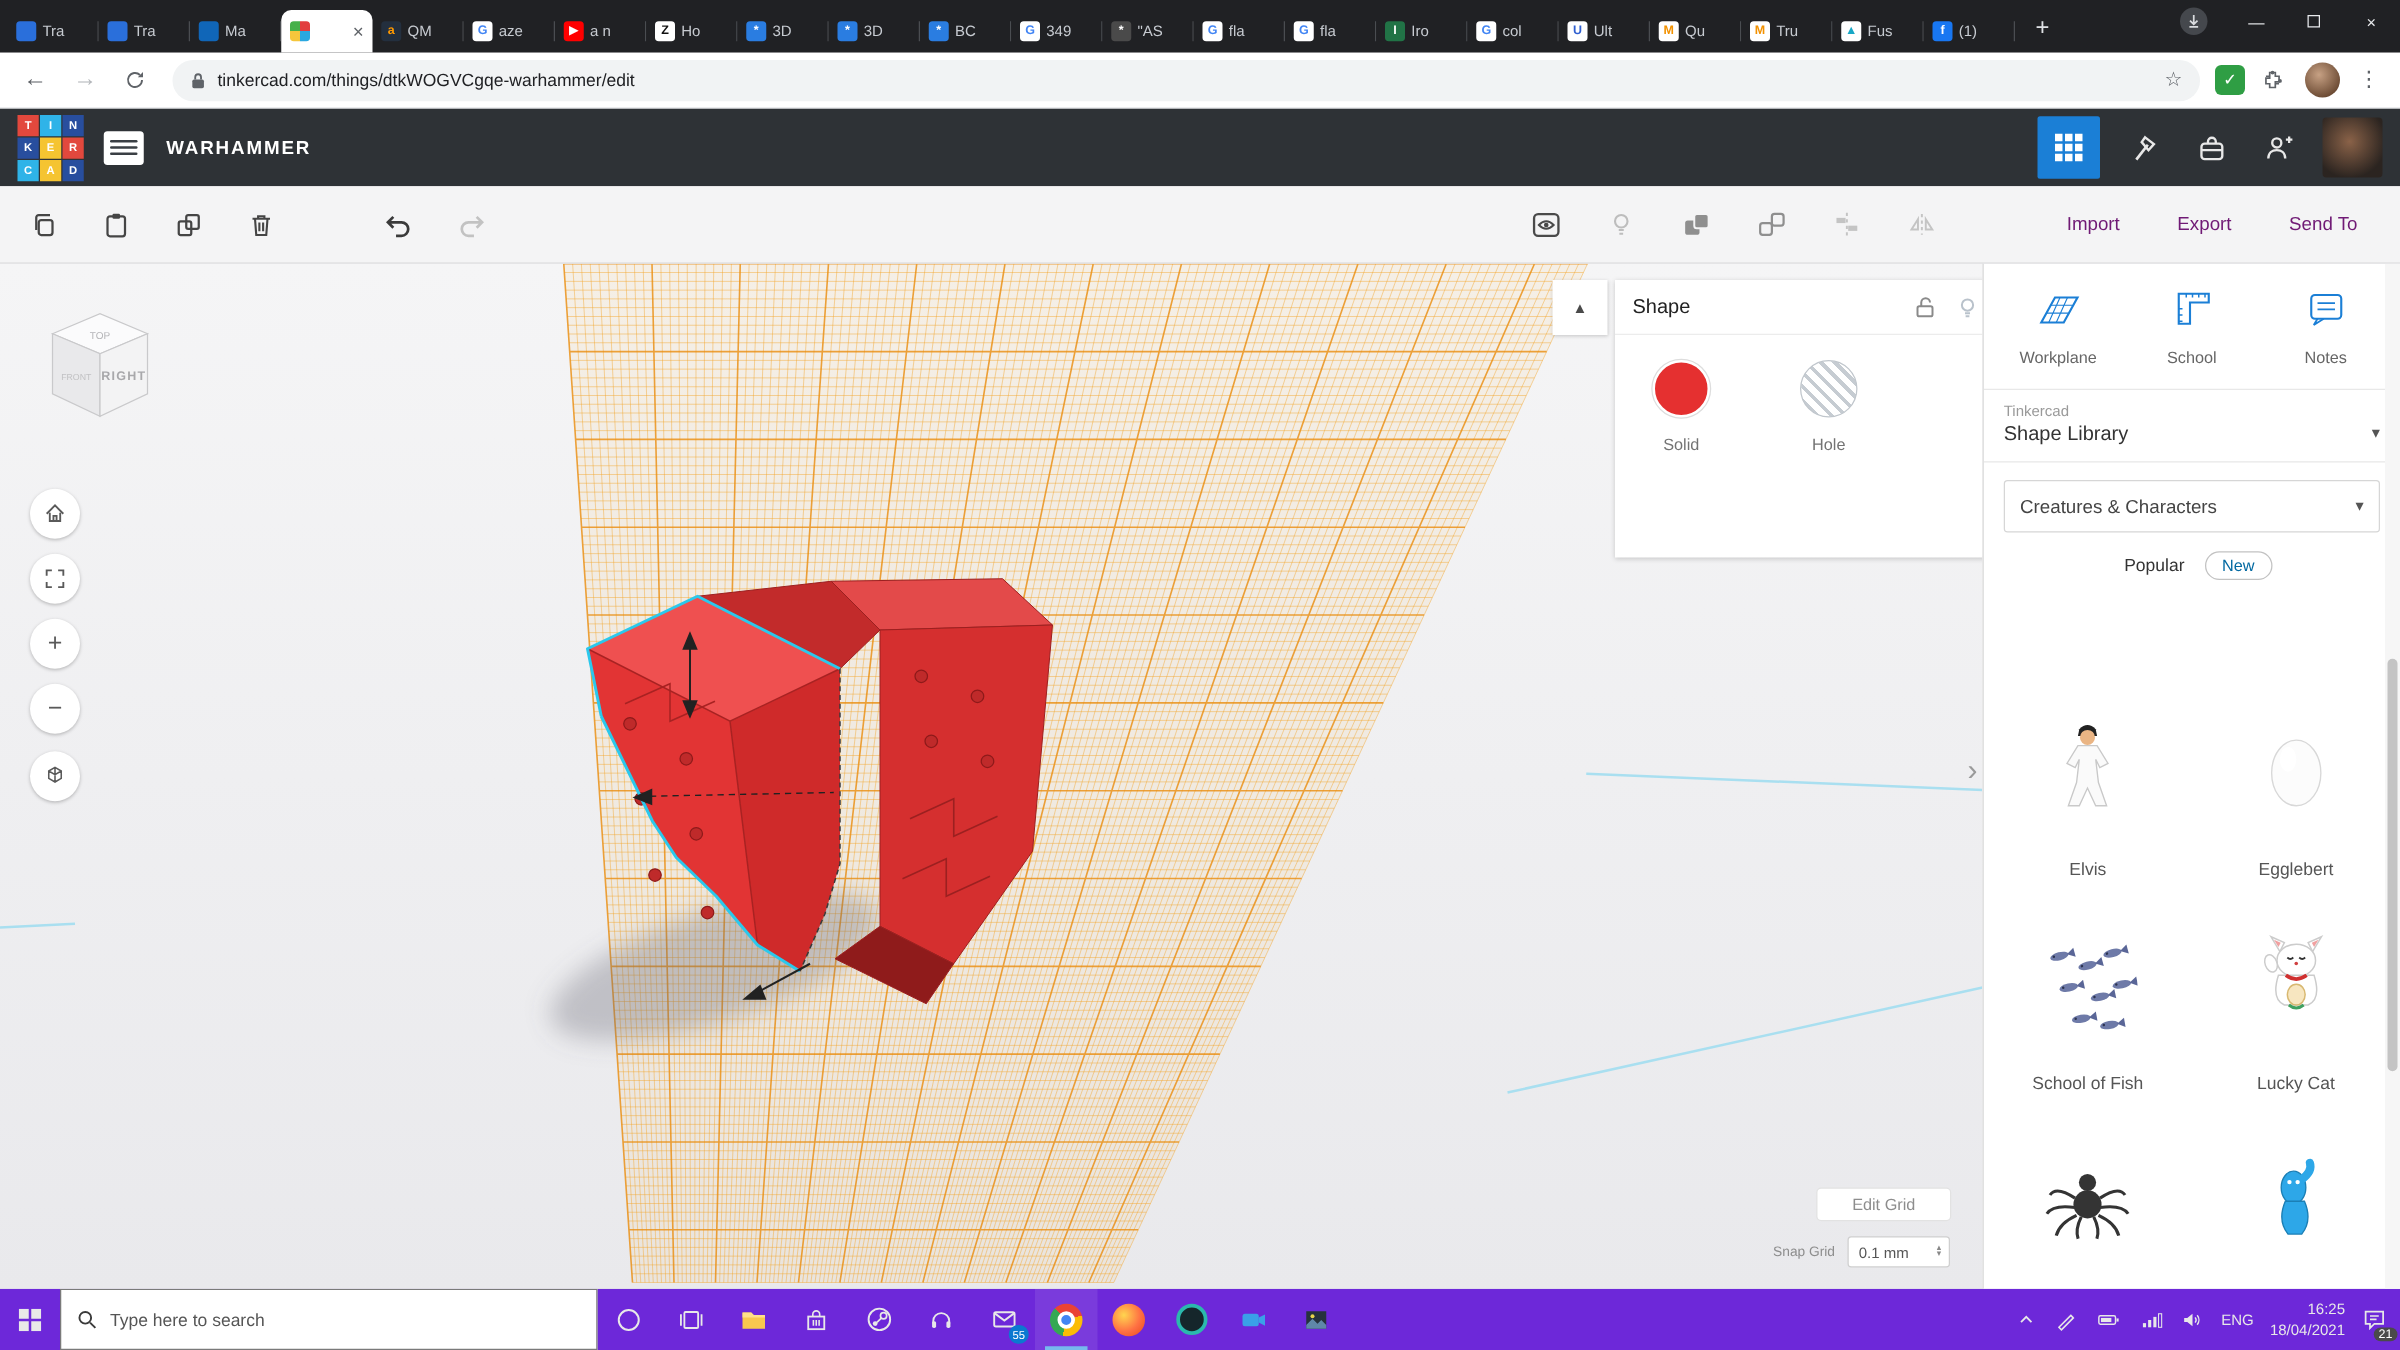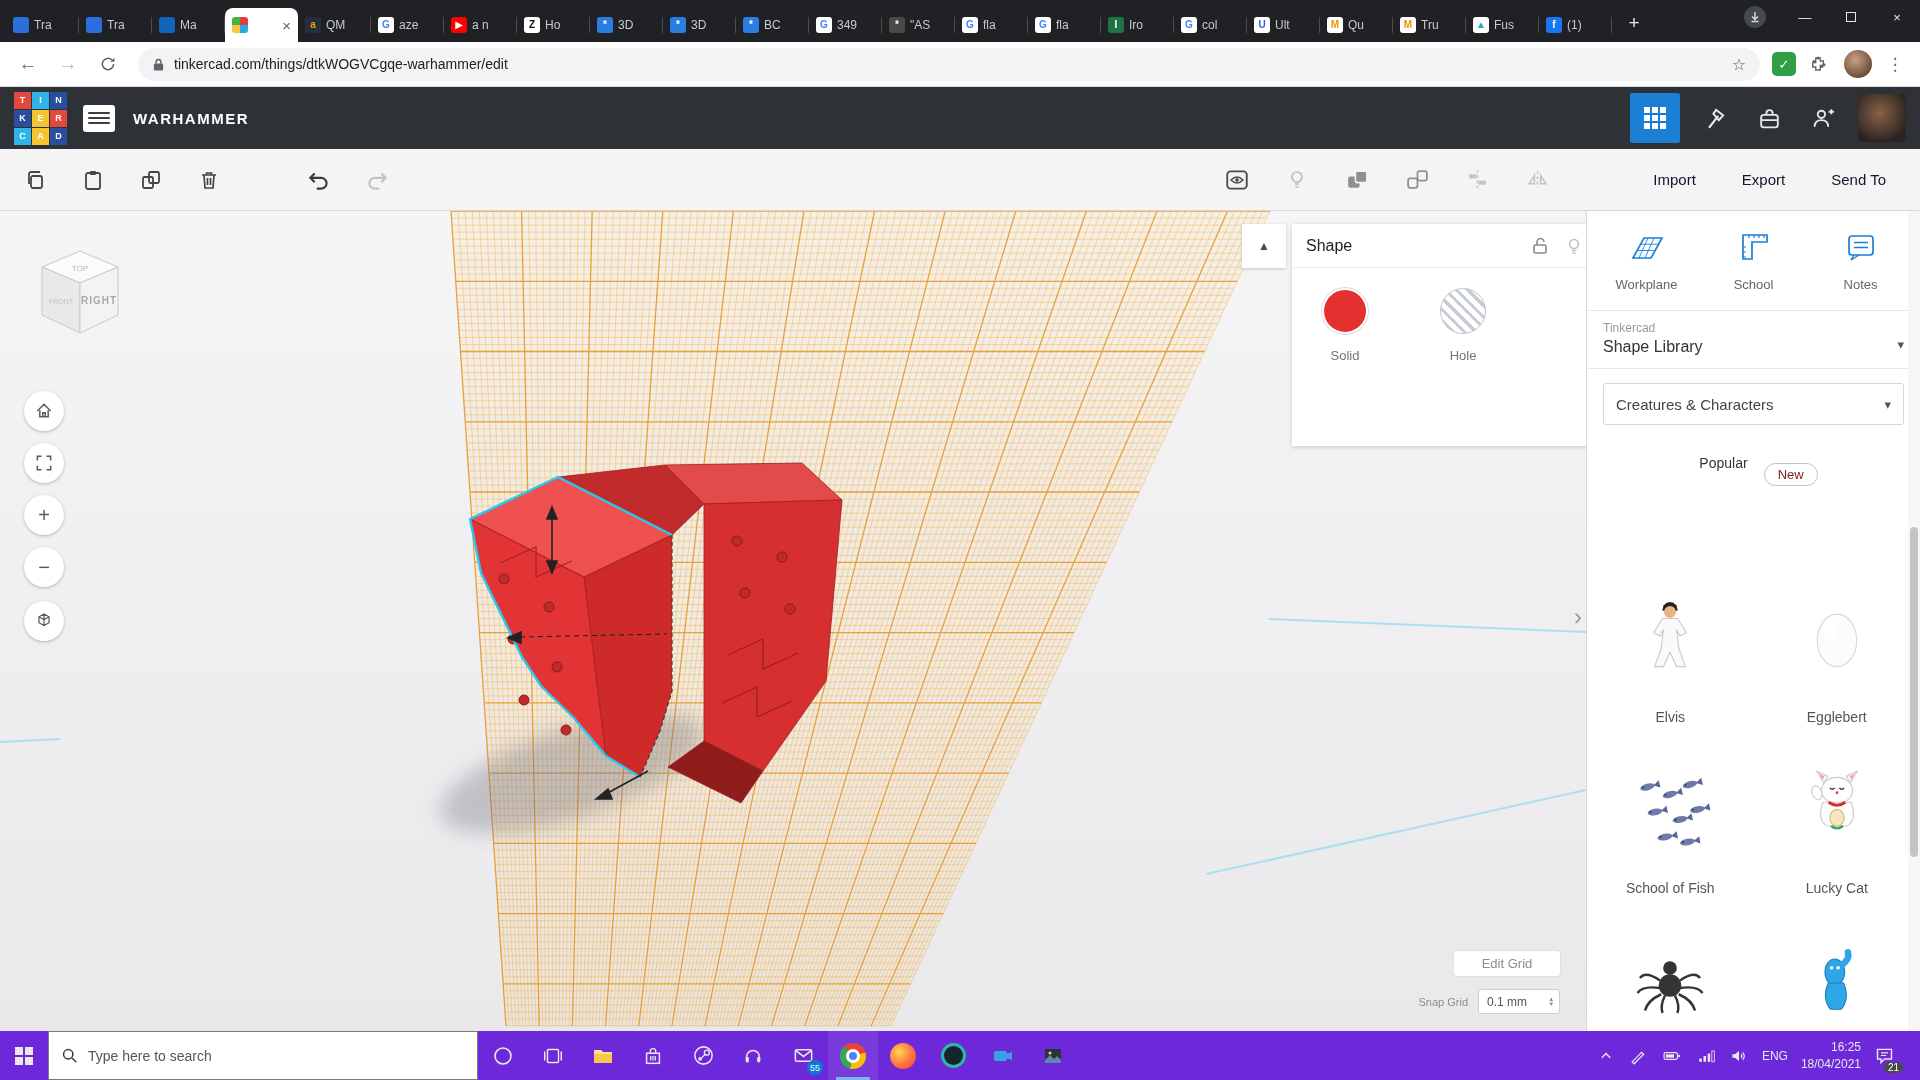--- a/index.html
+++ b/index.html
@@ -48,21 +48,21 @@
   .hdr-ic { width:38px; height:38px; display:flex; align-items:center; justify-content:center; }
   .hdr-avatar { width:48px; height:48px; border-radius:3px; background:radial-gradient(circle at 45% 40%, #8a6248, #2b2420 75%); }
 
   
   .toolbar { height:62px; background:#f4f4f5; border-bottom:1px solid #d8d8da; position:relative; display:flex; align-items:center; }
   .tb-left { display:flex; align-items:center; gap:24px; padding-left:18px; }
   .tb-gap { width:28px; }
   .tbi { width:34px; height:34px; display:flex; align-items:center; justify-content:center; }
   .tb-icons-right { position:absolute; right:366px; display:flex; align-items:center; gap:26px; }
   .tb-actions { position:absolute; right:34px; display:flex; align-items:center; gap:46px; }
-  .tb-action { font-size:15px; color:#0f172a; }
+  .tb-action { font-size:15px; color:#701a75; }
 
   
   .main { display:flex; height:820px; }
   .viewport { position:relative; width:1586px; height:820px; background:linear-gradient(#f5f5f6,#e9e9ec); overflow:hidden; }
   .scene { position:absolute; left:0; top:0; }
 
   .viewcube { position:absolute; left:28px; top:30px; }
   .rail-btn { position:absolute; left:24px; width:40px; height:40px; border-radius:50%; background:#fff;
               box-shadow:0 1px 3px rgba(0,0,0,.25); display:flex; align-items:center; justify-content:center; color:#5a5a5a; font-size:20px; }
 
@@ -94,21 +94,21 @@
   .tool { flex:1; text-align:center; }
   .tool-label { font-size:13px; color:#666; margin-top:6px; }
   .library { position:relative; border-top:1px solid #e8e8e8; border-bottom:1px solid #e8e8e8; margin-top:8px; padding:10px 16px 12px; }
   .lib-brand { font-size:12px; color:#9a9a9a; }
   .lib-name { font-size:16px; color:#333; margin-top:3px; }
   .lib-caret { position:absolute; right:16px; top:26px; color:#555; font-size:13px; }
   .category { margin:14px 16px 0; height:42px; border:1px solid #d6d6d6; border-radius:3px; display:flex; align-items:center; padding:0 12px; font-size:15px; color:#444; background:#fff; }
   .cat-caret { margin-left:auto; color:#555; font-size:13px; }
   .filters { display:flex; justify-content:center; align-items:center; margin-top:14px; gap:6px; }
   .filter-pop { font-size:14px; color:#333; padding:4px 10px; }
-  .filter-new { font-size:13px; color:#7f1d1d; border:1px solid #c2c2c2; border-radius:13px; padding:3px 13px;margin-top:24px; }
+  .filter-new { font-size:13px; color:#0369a1; border:1px solid #c2c2c2; border-radius:13px; padding:3px 13px; }
   .shape-grid { display:grid; grid-template-columns:1fr 1fr; margin-top:80px; row-gap:12px; }
   .shape-tile { text-align:center; }
   .shape-art { height:115px; display:flex; align-items:flex-end; justify-content:center; }
   .shape-name { margin-top:28px; font-size:14px; color:#555; }
   .scrolltrack { position:absolute; right:0; top:0; width:12px; height:100%; background:#f6f6f6; }
   .scrollthumb { position:absolute; right:2px; top:316px; width:8px; height:330px; background:#c4c4c4; border-radius:4px; }
 
   
   .taskbar { height:49px; background:#6d28d9; display:flex; align-items:stretch; }
   .tb-start { width:48px; display:flex; align-items:center; justify-content:center; }
@@ -116,21 +116,21 @@
   .ts-input { border:none; outline:none; flex:1; font-size:14px; color:#333; font-family:inherit; }
   .ts-input::placeholder { color:#555; }
   .tb-app { width:50px; display:flex; align-items:center; justify-content:center; position:relative; }
   .tb-app.active { background:rgba(255,255,255,.09); }
   .tb-app.active::after { content:""; position:absolute; bottom:0; left:8px; right:8px; height:3px; background:#76b9ed; }
   .badge { position:absolute; bottom:5px; right:5px; background:#0b79d0; color:#fff; font-size:9px; min-width:15px; height:15px; border-radius:8px; display:flex; align-items:center; justify-content:center; padding:0 3px; }
   .chrome-ball { width:26px; height:26px; border-radius:50%; background:conic-gradient(from -45deg,#ea4335 0 33%,#fbbc05 0 66%,#34a853 0); position:relative; }
   .chrome-ball::after { content:""; position:absolute; inset:6px; border-radius:50%; background:#4285f4; border:3px solid #fff; }
   .ff-ball { width:26px; height:26px; border-radius:50%; background:radial-gradient(circle at 35% 35%, #ffd54f, #ff7043 55%, #e64a19); }
   .teal-ball { width:25px; height:25px; border-radius:50%; background:#15262b; border:3px solid #2bb8ad; }
-  .tray { margin-left:auto; display:flex; align-items:center; gap:13px; padding-right:25px; }
+  .tray { margin-left:auto; display:flex; align-items:center; gap:13px; padding-right:10px; }
   .tray-lang { color:#e8e8e8; font-size:12px; }
   .tray-clock { color:#e8e8e8; font-size:12px; text-align:right; line-height:1.35; }
   .tray-action { position:relative; display:flex; align-items:center; }
   .nbadge { position:absolute; right:-8px; bottom:-7px; background:#4a4a4a; color:#fff; font-size:10px; border-radius:8px; padding:0 4px; }
 </style>
 </head>
 <body>
 
 <div class="screen">
 

